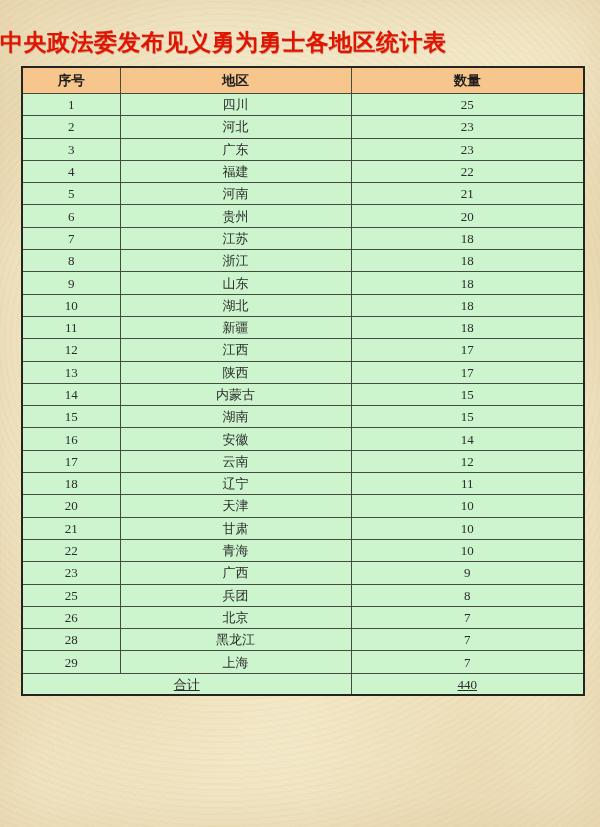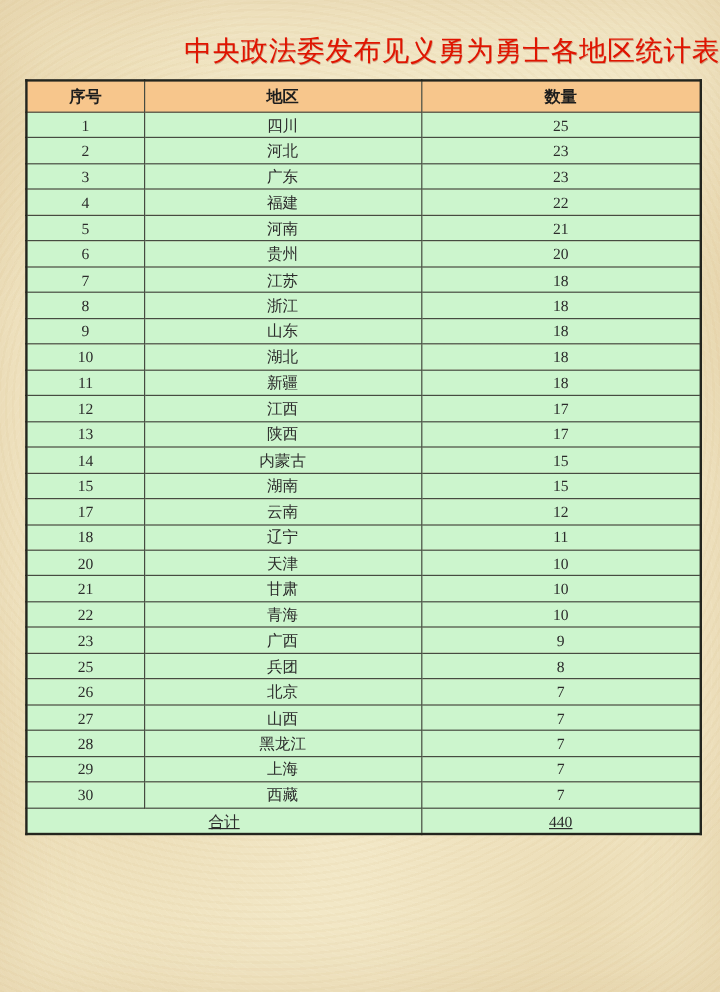--- a/index.html
+++ b/index.html
@@ -18,23 +18,23 @@
       radial-gradient(circle at 92% 30%, rgba(205,172,110,0.16), transparent 20%),
       radial-gradient(circle at 15% 80%, rgba(205,172,110,0.16), transparent 22%),
       radial-gradient(circle at 80% 92%, rgba(205,172,110,0.18), transparent 20%),
       repeating-radial-gradient(circle at 37% 41%, rgba(198,164,100,0.06) 0 2px, transparent 2px 6px),
       repeating-radial-gradient(circle at 63% 67%, rgba(255,250,230,0.10) 0 1px, transparent 1px 5px);
     box-shadow: inset 0 0 60px rgba(190,150,90,0.25);
   }
   .page-title {
     margin: 0;
     padding-top: 27px;
-    text-align: right;
+    text-align: left;
     font-size: 23px;
-    font-weight: normal;
+    font-weight: bold;
     letter-spacing: 0.5px;
     color: #e01400;
     text-shadow: 0.5px 0.5px 0 rgba(150,20,0,0.35);
   }
   table.stats-table {
     position: absolute;
     left: 21px;
     top: 66px;
     width: 562px;
     height: 630px;
@@ -159,20 +159,25 @@
         <td>14</td>
         <td>内蒙古</td>
         <td>15</td>
       </tr>
       <tr>
         <td>15</td>
         <td>湖南</td>
         <td>15</td>
       </tr>
       <tr>
+        <td>16</td>
+        <td>安徽</td>
+        <td>14</td>
+      </tr>
+      <tr>
         <td>17</td>
         <td>云南</td>
         <td>12</td>
       </tr>
       <tr>
         <td>18</td>
         <td>辽宁</td>
         <td>11</td>
       </tr>
       <tr>
@@ -199,37 +204,27 @@
         <td>25</td>
         <td>兵团</td>
         <td>8</td>
       </tr>
       <tr>
         <td>26</td>
         <td>北京</td>
         <td>7</td>
       </tr>
       <tr>
-        <td>27</td>
-        <td>山西</td>
-        <td>7</td>
-      </tr>
-      <tr>
         <td>28</td>
         <td>黑龙江</td>
         <td>7</td>
       </tr>
       <tr>
         <td>29</td>
         <td>上海</td>
-        <td>7</td>
-      </tr>
-      <tr>
-        <td>30</td>
-        <td>西藏</td>
         <td>7</td>
       </tr>
     </tbody>
   <tfoot>
     <tr>
       <td colspan="2">合计</td>
       <td>440</td>
     </tr>
   </tfoot>
 </table>

